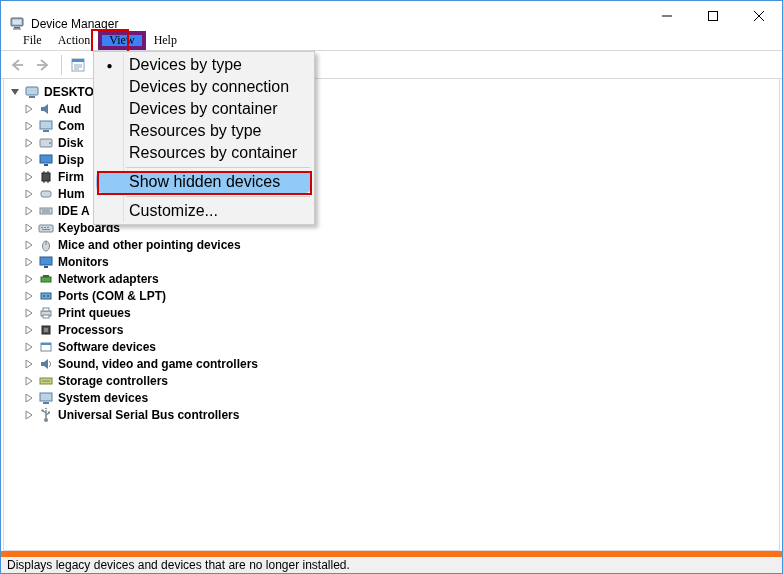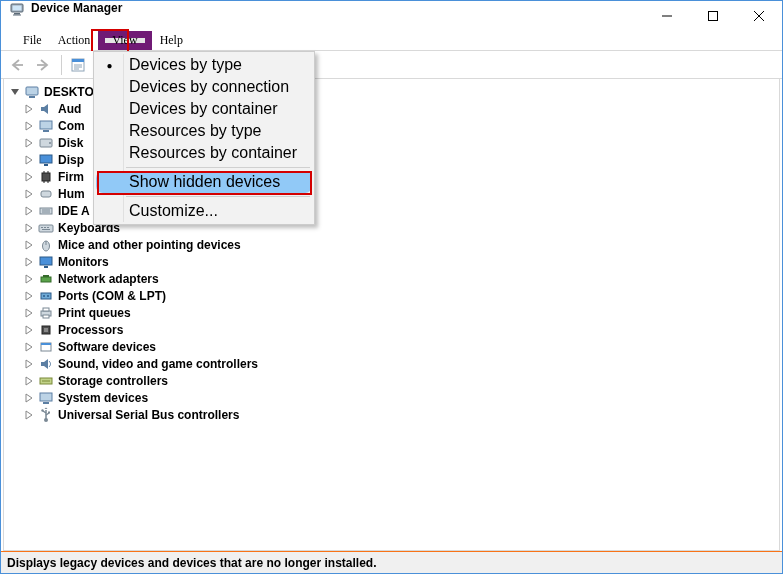--- a/index.html
+++ b/index.html
@@ -16,24 +16,23 @@
     border: 1px solid #4a90d9;
     background: #fff;
     display: flex;
     flex-direction: column;
     position: relative;
   }
   
   .titlebar {
     height: 30px;
     display: flex;
-    align-items: flex-start;
+    align-items: flex-end;
     background: #fff;
     border-bottom: none;
-    font-weight: bold;
   }
   .titlebar .app-icon {
     width: 16px; height: 16px;
     margin: 0 6px 0 8px;
   }
   .titlebar .title {
     flex: 1;
     font-size: 12px;
   }
   .winbtn {
@@ -51,22 +50,22 @@
     background:#fff;
     font-family:Liberation Serif, serif;
   }
   .menuitem {
     padding: 2px 8px;
     display:flex; align-items:center;
     font-size: 12px;
     position: relative;
   }
   .menuitem.open {
-    background: #e5e5e5;
-    border: 7px solid #701a75;
+    background: #3b82f6;
+    border: 4px solid #701a75;
     padding: 1px 7px;
   }
   .menubox-highlight {
     position: absolute;
     border: 2px solid #d40000;
     pointer-events: none;
   }
   
   .toolbar {
     height: 28px;
@@ -126,26 +125,25 @@
   .treerow .indent1 { margin-left: 14px; }
   .treerow .icon {
     width: 16px; height: 16px;
     margin: 0 4px 0 2px;
     display:flex; align-items:center; justify-content:center;
   }
   .treerow .label { font-size: 12px; }
   
   .statusbar {
     height: 22px;
-    border-top: 1px solid #f97316;
+    border-top: 6px solid #f97316;
     display:flex; align-items:center;
     padding: 0 6px;
     font-size: 12px;
     background:#f0f0f0;
-    font-weight:bold;
   }
   
   .dropdown {
     position: absolute;
     left: 92px;
     top: 50px;
     width: 222px;
     background: #f2f2f2;
     border: 1px solid #ccc;
     box-shadow: 3px 3px 4px rgba(0,0,0,0.25);

